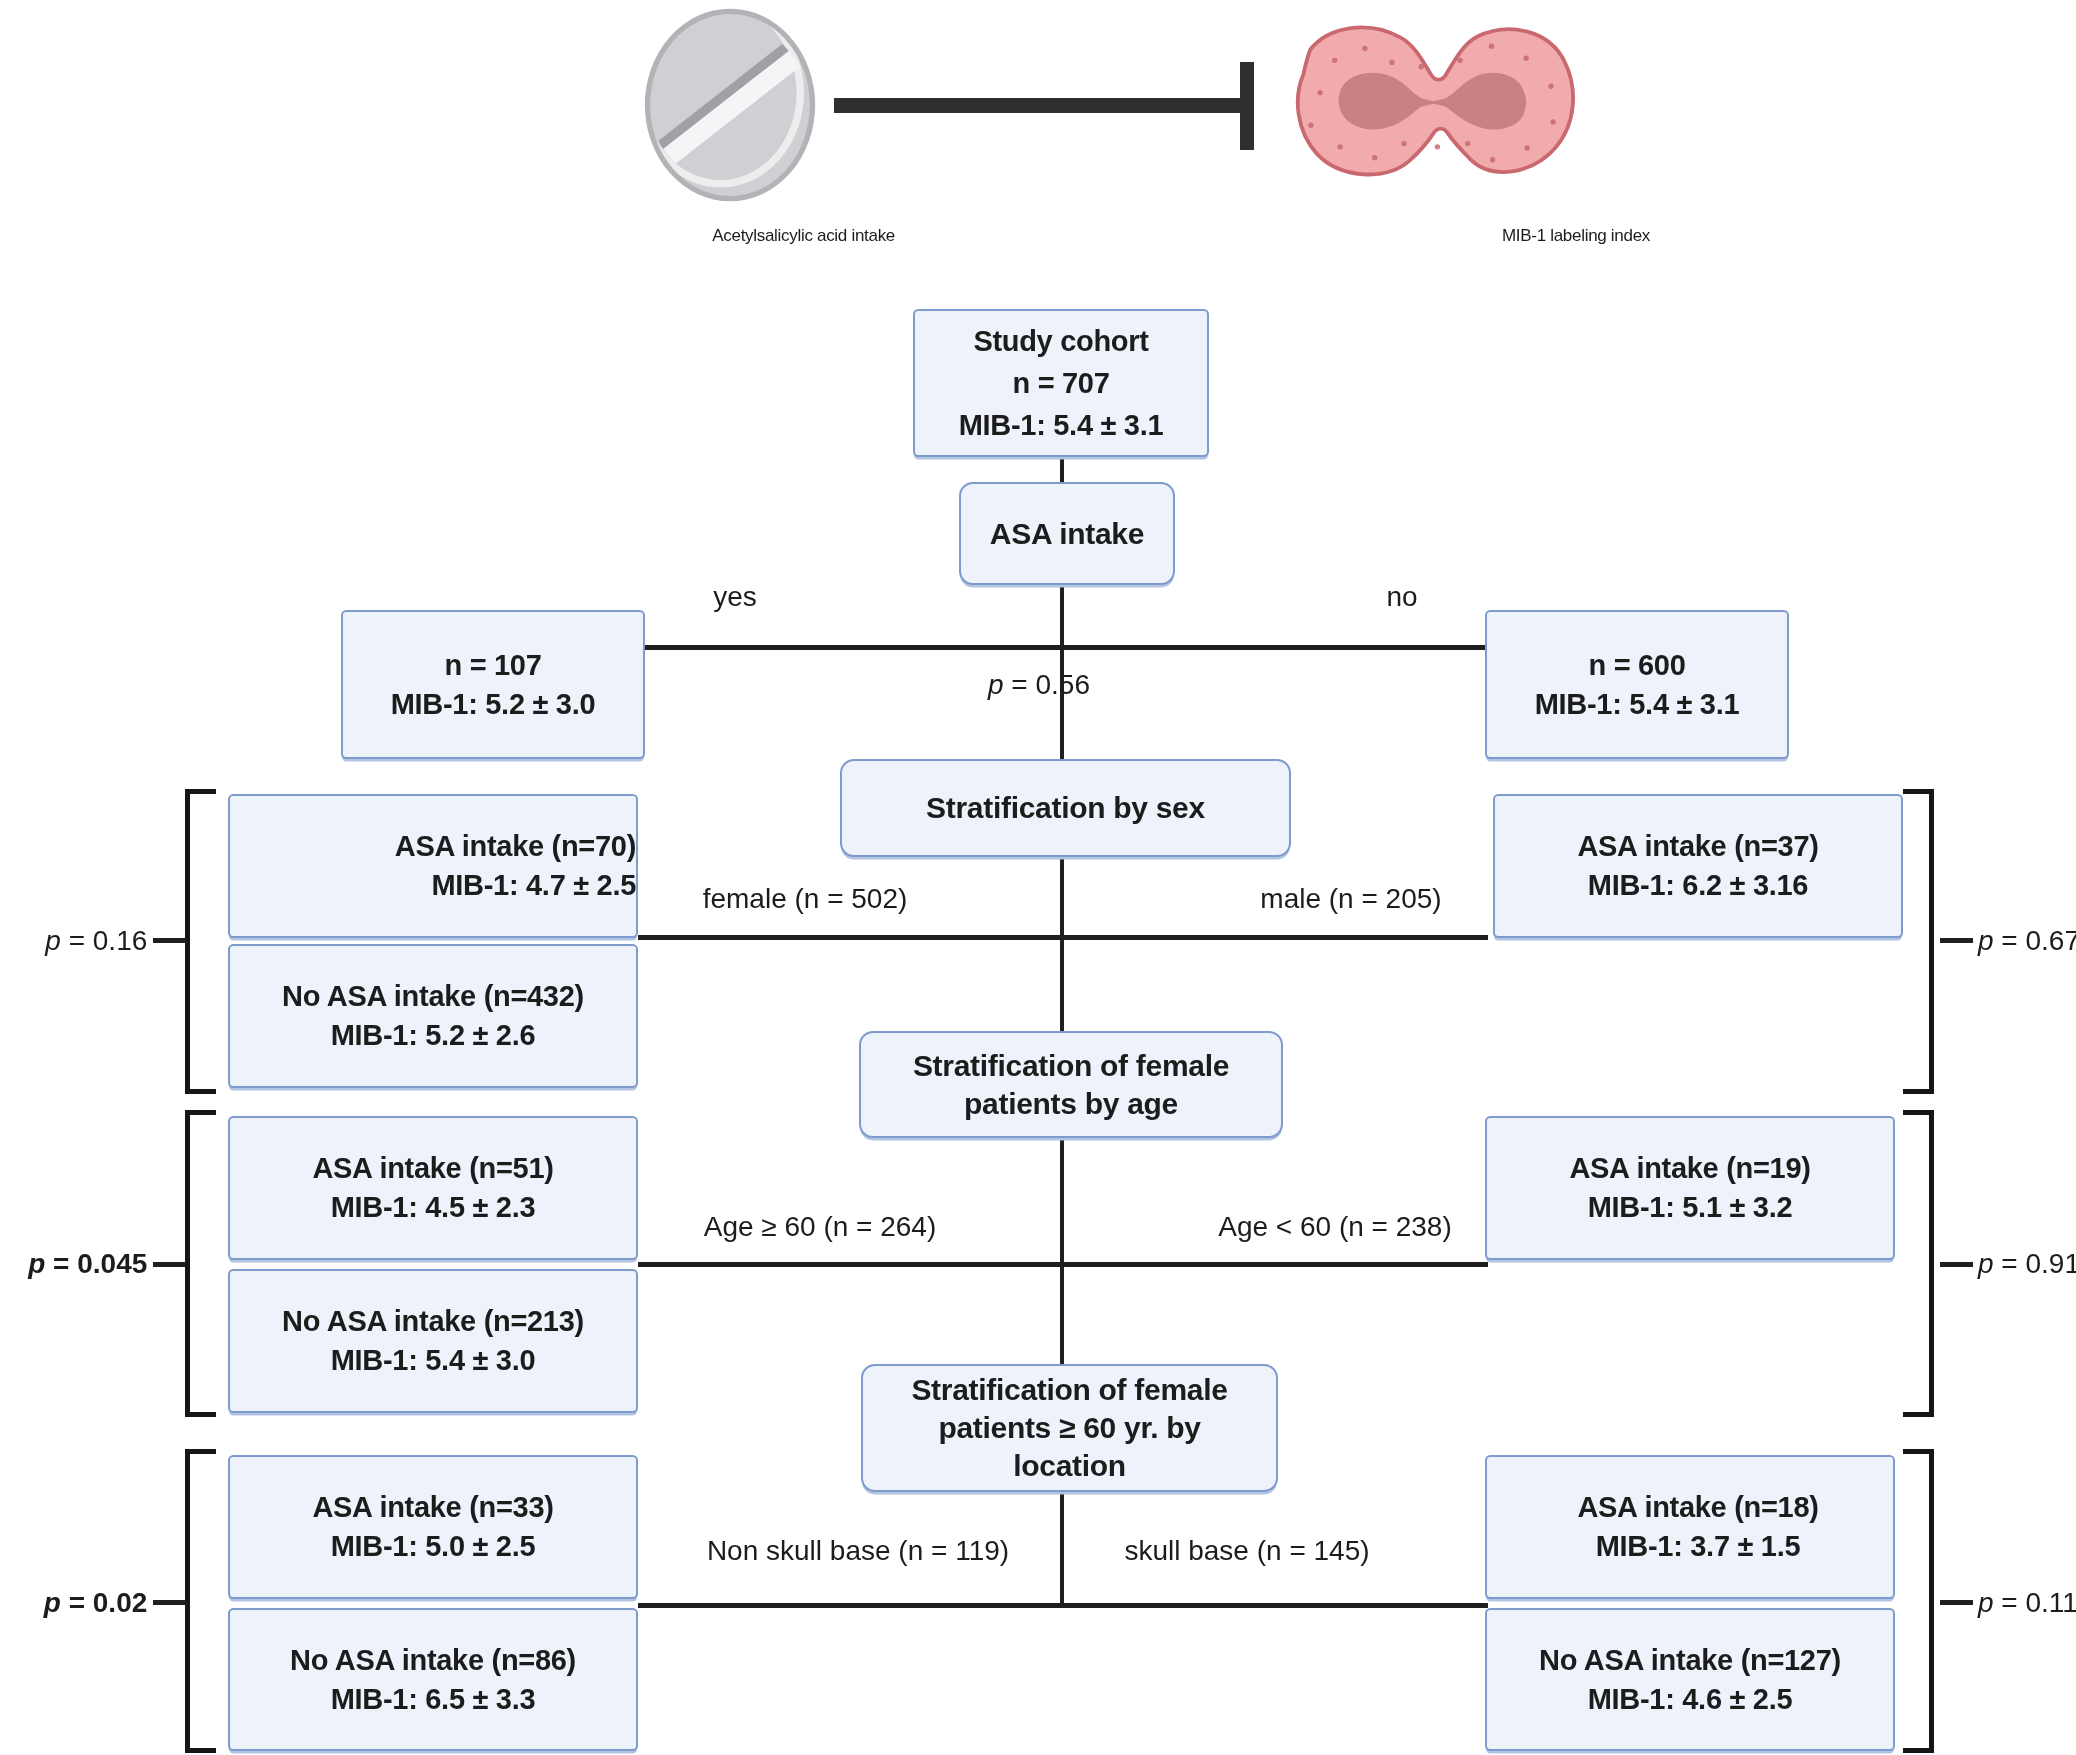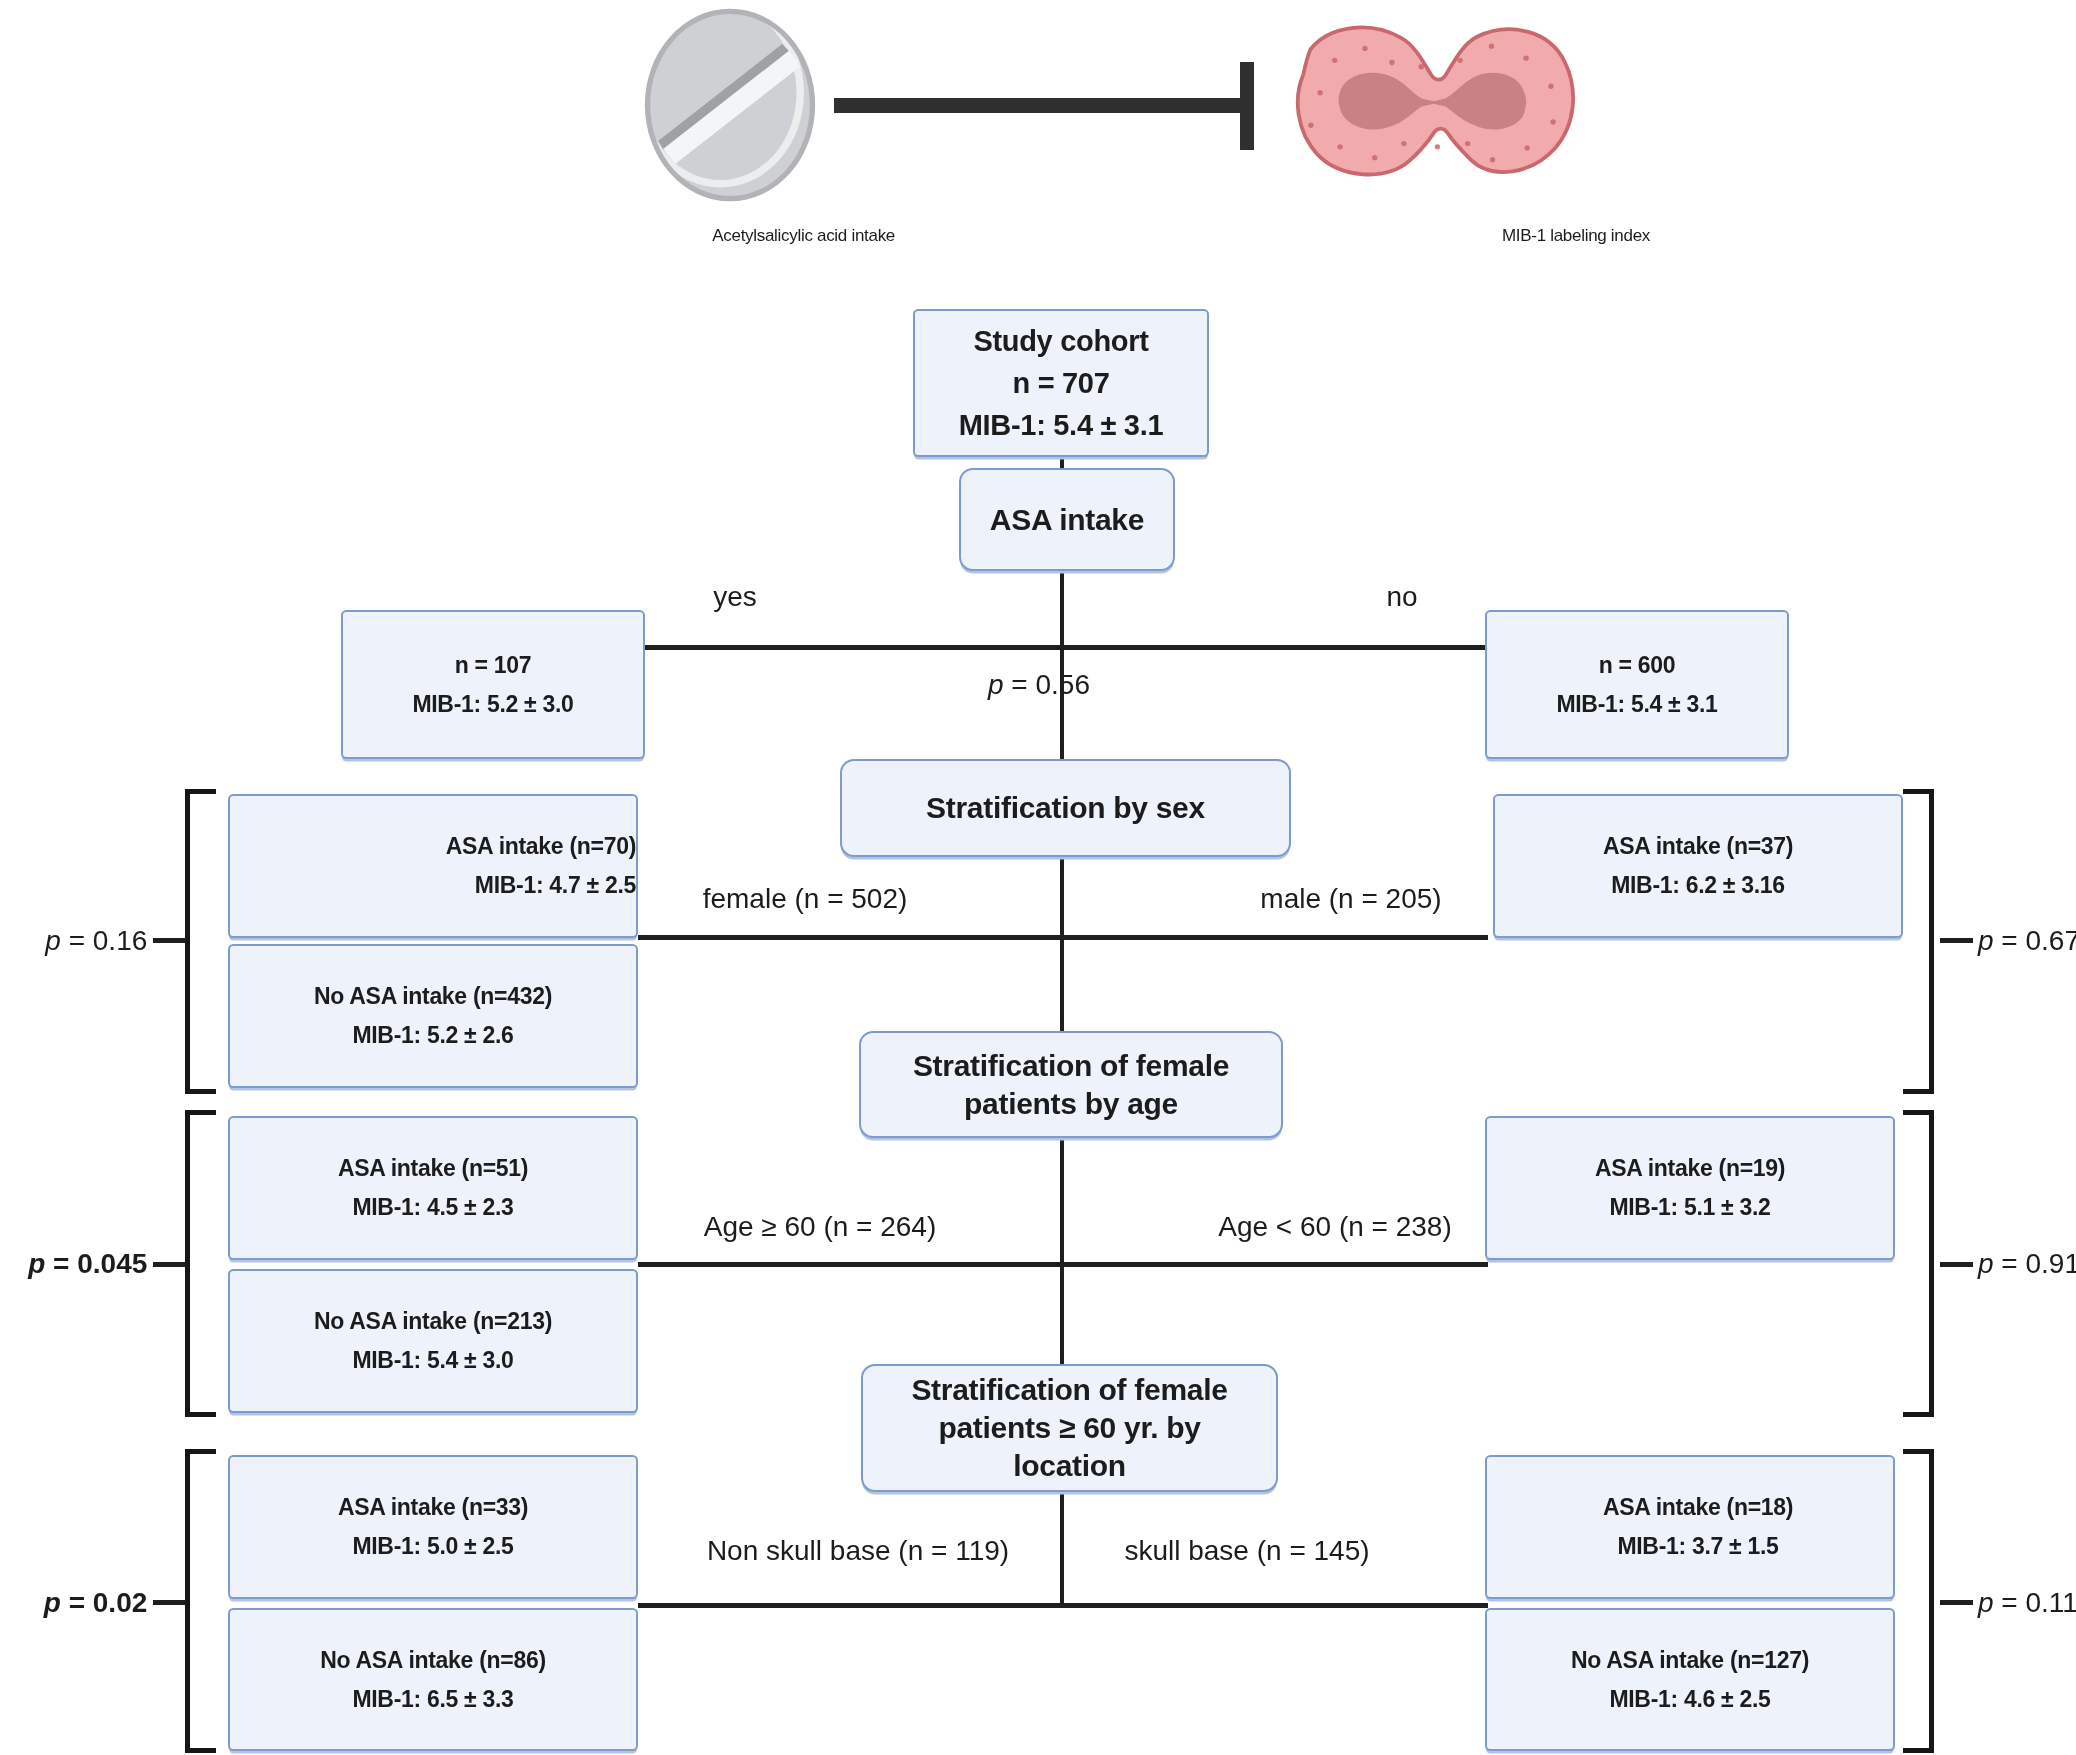--- a/index.html
+++ b/index.html
@@ -11,21 +11,21 @@
 
   
   .box{
     position:absolute;box-sizing:border-box;
     background:#edf2fb;border:2.7px solid #7e9bcd;border-radius:5.3px;
     display:flex;flex-direction:column;justify-content:center;align-items:center;
     text-align:center;font-weight:bold;letter-spacing:-0.3px;
     box-shadow:0 3.7px 0 -1.1px #b3c3e2;
   }
   .box.center{border-radius:14px;}
-  .box .ln{display:block;font-size:23px;line-height:39px;white-space:nowrap;}
+  .box .ln{display:block;font-size:29px;line-height:39px;white-space:nowrap;}
   .box .ln.title{font-size:30px;line-height:38px;}
   .box .ln.big{font-size:29px;line-height:42px;}
 
   
   .lbl{position:absolute;font-size:28px;line-height:32px;text-align:center;white-space:nowrap;}
   .plabel{position:absolute;font-size:28px;line-height:32px;white-space:nowrap;}
   .plabel::first-letter{font-style:italic;}
   .plabel.bold{font-weight:bold;}
   .plabel.right-al{text-align:right;}
   .plabel.left-al{text-align:left;}
@@ -102,21 +102,21 @@
   <div class="hline" style="left:638px;top:935px;width:850px;height:4.8px;"></div>
   <div class="hline" style="left:638px;top:1262px;width:850px;height:4.8px;"></div>
   <div class="hline" style="left:638px;top:1603px;width:850px;height:4.8px;"></div>
 
   <div class="box" style="left:913px;top:309px;width:296px;height:148px;">
     <span class="ln big">Study cohort</span>
     <span class="ln big">n = 707</span>
     <span class="ln big">MIB-1: 5.4 ± 3.1</span>
   </div>
 
-  <div class="box center" style="left:959px;top:468px;width:216px;height:103px;">
+  <div class="box center" style="left:959px;top:482px;width:216px;height:103px;">
     <span class="ln title">ASA intake</span>
   </div>
 
   <div class="lbl" style="left:623px;top:581px;width:224px;">yes</div>
   <div class="lbl" style="left:1290px;top:581px;width:224px;">no</div>
   <div class="plabel" style="left:927px;top:669px;width:224px;text-align:center;">p = 0.56</div>
 
   <div class="box" style="left:341px;top:610px;width:304px;height:149px;">
     <span class="ln">n = 107</span>
     <span class="ln">MIB-1: 5.2 ± 3.0</span>

